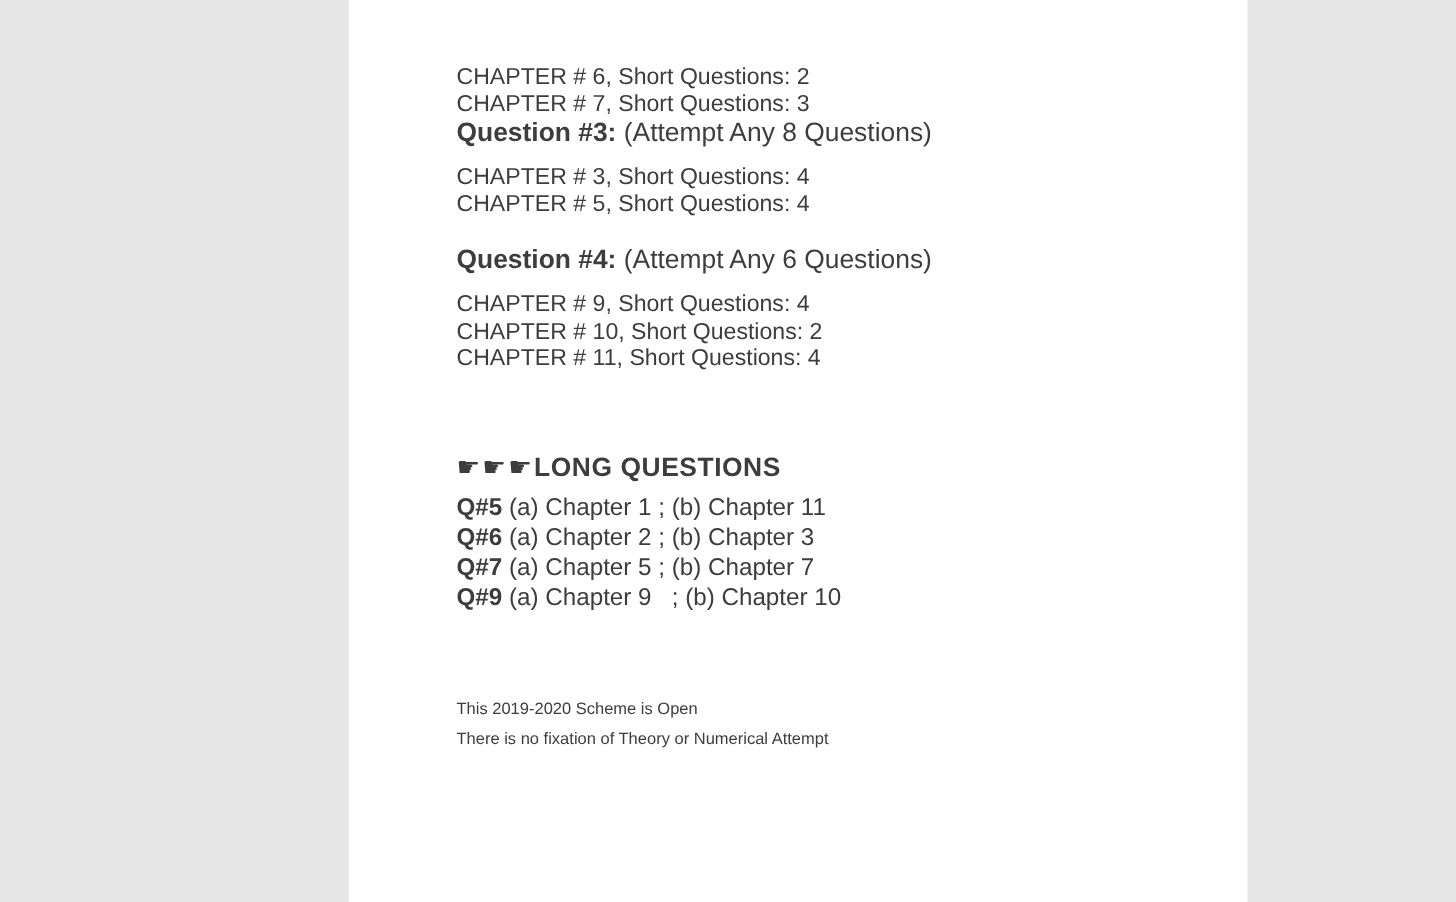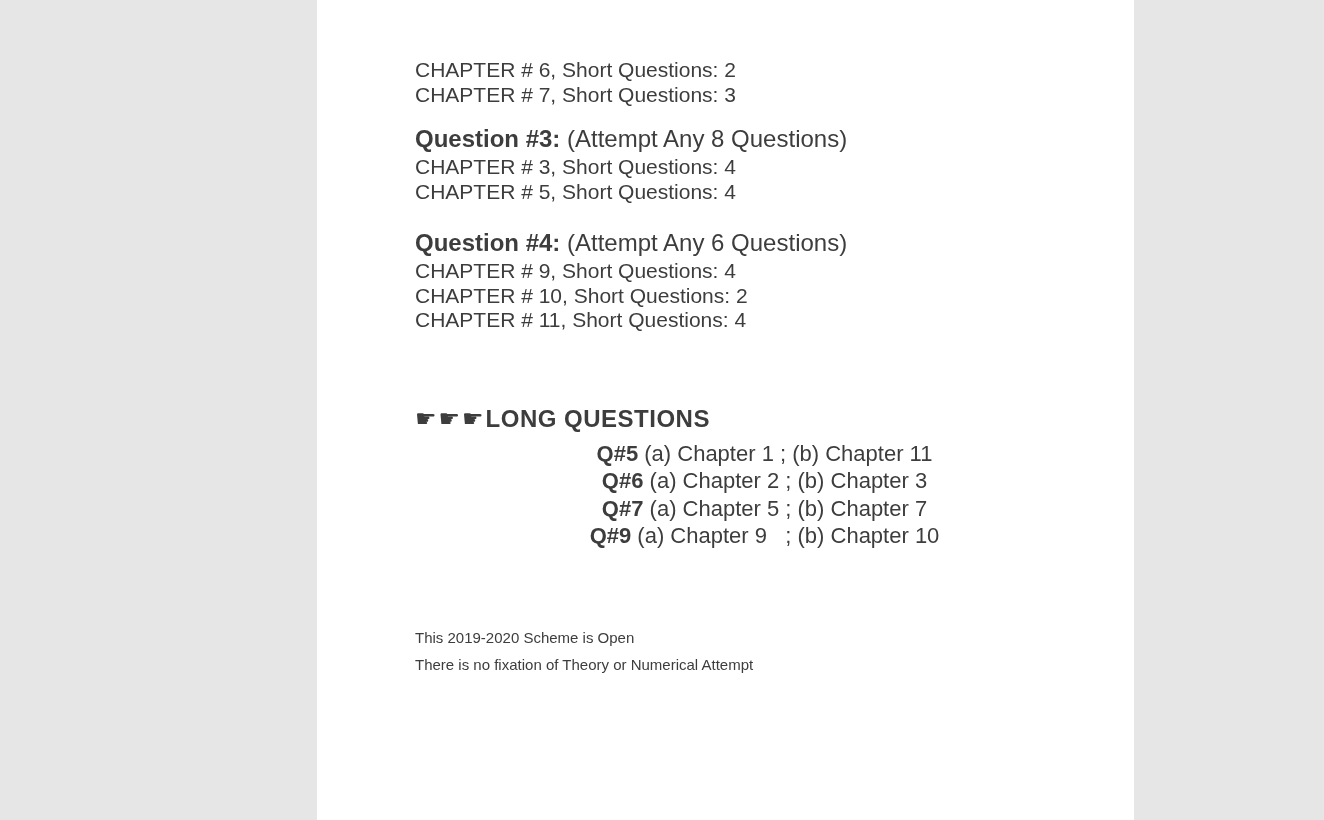--- a/index.html
+++ b/index.html
@@ -34,31 +34,31 @@
     white-space: pre-wrap;
   }
   .heading {
     margin: 0;
     font-size: 24px;
     line-height: 28px;
     font-weight: normal;
     white-space: pre-wrap;
   }
   .heading .hlabel { font-weight: bold; }
-  .heading-q3 { margin-top: 18px; }
-  .chapter-list { margin-top: 2px; }
+  .heading-q3 { }
+  .chapter-list { margin-top: 14px; }
   .heading-q4 { margin-top: 25px; }
   .heading-long { margin-top: 72px; font-weight: bold; letter-spacing: 0.5px; }
   .hands {
     font-family: "DejaVu Sans", sans-serif;
     font-size: 24px;
     letter-spacing: 2px;
     font-weight: normal;
   }
-  .qlist { margin-top: 7px; text-align: center; }
+  .qlist { margin-top: 7px; }
   .qline {
     margin: 0;
     font-size: 22px;
     line-height: 27.5px;
     white-space: pre-wrap;
   }
   .qline .qlabel { font-weight: bold; }
   .footer-notes { margin-top: 74px; }
   .footer-line {
     margin: 0;

